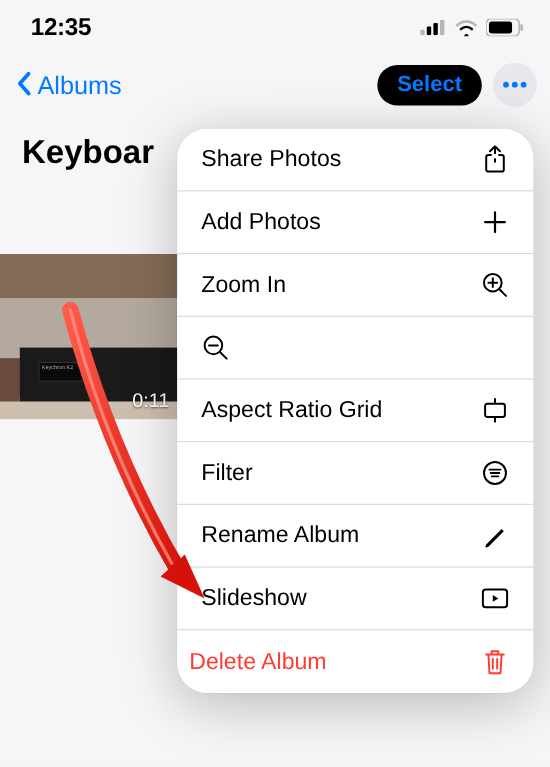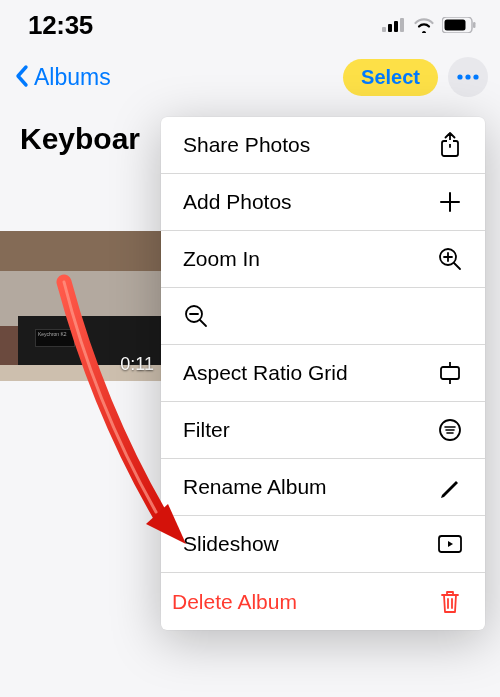--- a/index.html
+++ b/index.html
@@ -12,21 +12,21 @@
       overflow: hidden;
     }
     .status-bar {
       height: 50px;
       display: flex;
       justify-content: space-between;
       align-items: center;
       padding: 0 24px 0 28px;
     }
     .status-time {
-      font-size: 26px;
+      font-size: 22px;
       font-weight: 600;
       color: #000;
       letter-spacing: -0.3px;
     }
     .status-icons {
       display: flex;
       align-items: center;
       gap: 7px;
     }
     .nav-bar {
@@ -46,21 +46,21 @@
       cursor: pointer;
     }
     .nav-right {
       position: absolute;
       right: 12px;
       display: flex;
       align-items: center;
       gap: 10px;
     }
     .select-btn {
-      background: #fde047;
+      background: #000000;
       border: none;
       border-radius: 20px;
       padding: 7px 18px;
       font-size: 20px;
       font-weight: 600;
       color: #007aff;
       cursor: pointer;
     }
     .more-btn {
       width: 40px;
@@ -104,21 +104,21 @@
       font-size: 18px;
       font-weight: 500;
       text-shadow: 0 1px 2px rgba(0,0,0,0.6);
     }
     .context-menu {
       position: absolute;
       top: 117px;
       left: 161px;
       right: 15px;
       background: #fff;
-      border-radius: 6px;
+      border-radius: 27px;
       box-shadow: 0 10px 50px rgba(0,0,0,0.25), 0 0 0 0.5px rgba(0,0,0,0.05);
       overflow: hidden;
       text-align: right;
     }
     .menu-item {
       display: flex;
       align-items: center;
       justify-content: space-between;
       padding: 0 22px;
       height: 57px;

